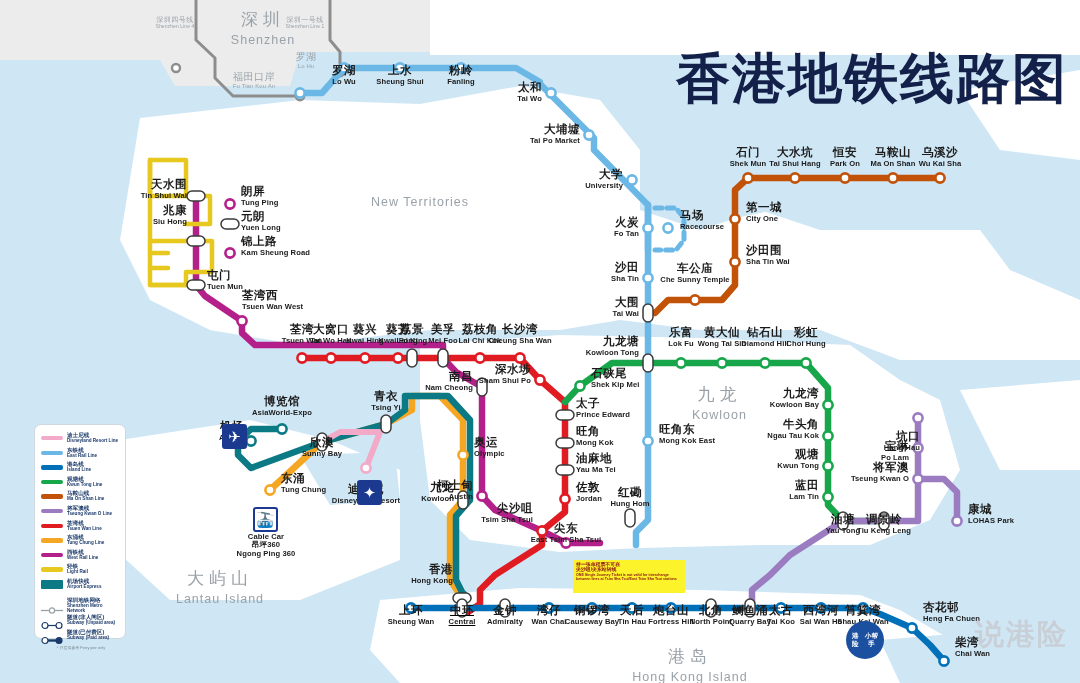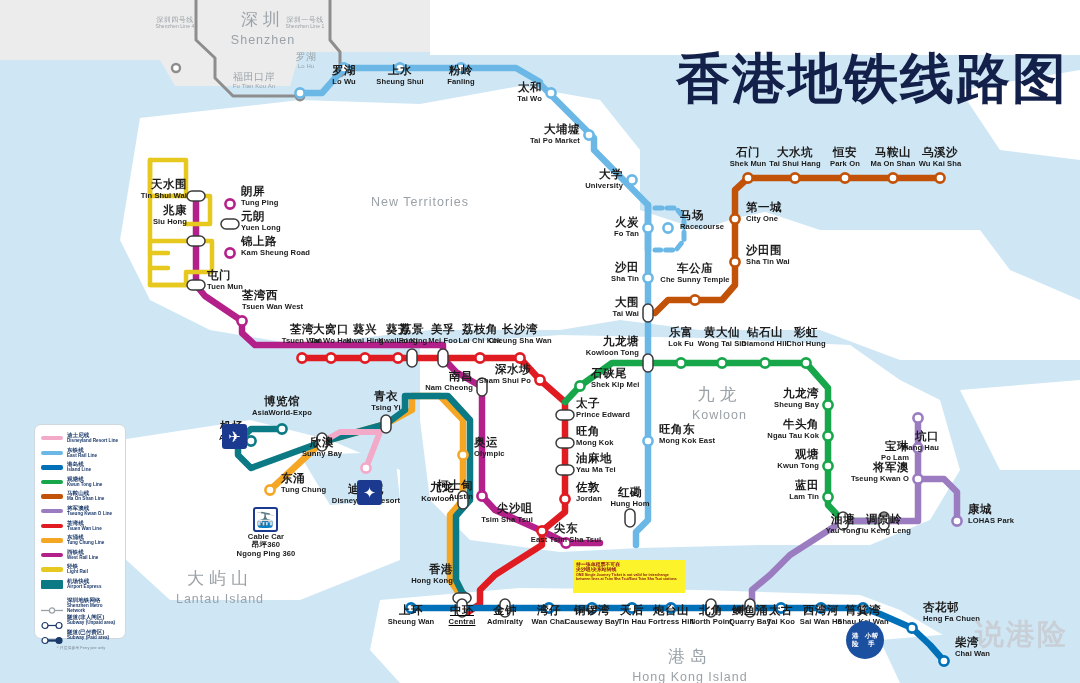--- a/index.html
+++ b/index.html
@@ -467,21 +467,21 @@
       <div class="lbl c" style="top: 327px; left: 705px; width: 120px;">
         <span class="cn">钻石山</span>
         <span class="en">Diamond Hill</span>
       </div>
       <div class="lbl c" style="top: 327px; left: 746px; width: 120px;">
         <span class="cn">彩虹</span>
         <span class="en">Choi Hung</span>
       </div>
       <div class="lbl r" style="top: 388px; left: 699px; width: 120px;">
         <span class="cn">九龙湾</span>
-        <span class="en">Sheung Bay</span>
+        <span class="en">Kowloon Bay</span>
       </div>
       <div class="lbl r" style="top: 419px; left: 699px; width: 120px;">
         <span class="cn">牛头角</span>
         <span class="en">Ngau Tau Kok</span>
       </div>
       <div class="lbl r" style="top: 449px; left: 699px; width: 120px;">
         <span class="cn">观塘</span>
         <span class="en">Kwun Tong</span>
       </div>
       <div class="lbl r" style="top: 480px; left: 699px; width: 120px;">
@@ -527,21 +527,21 @@
       <div class="lbl c" style="top: 520px; left: 206px; width: 120px;">
         <span class="cn">缆车</span>
         <span class="en">Cable Car</span>
         <span class="en sub">昂坪360</span>
         <span class="en sub">Ngong Ping 360</span>
       </div>
       <div class="lbl r" style="top: 397px; left: 789px; width: 120px; margin-top: 44px;">
         <span class="cn">宝琳</span>
         <span class="en">Po Lam</span>
       </div>
-      <div class="lbl r" style="top: 431px; left: 819px; width: 120px;">
+      <div class="lbl r" style="top: 431px; left: 800px; width: 120px;">
         <span class="cn">坑口</span>
         <span class="en">Hang Hau</span>
       </div>
       <div class="lbl r" style="top: 462px; left: 789px; width: 120px;">
         <span class="cn">将军澳</span>
         <span class="en">Tseung Kwan O</span>
       </div>
       <div class="lbl " style="top: 504px; left: 968px;">
         <span class="cn">康城</span>
         <span class="en">LOHAS Park</span>

